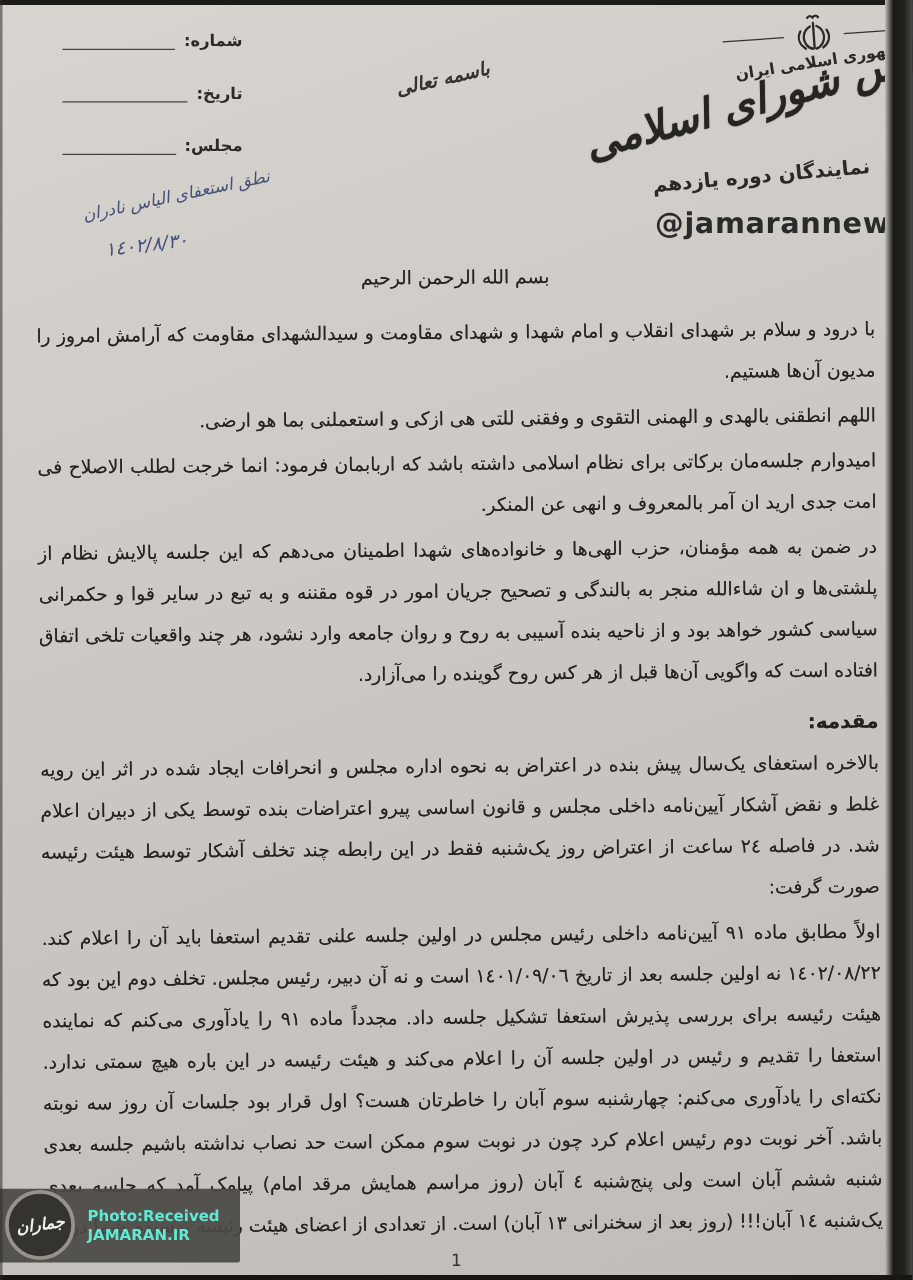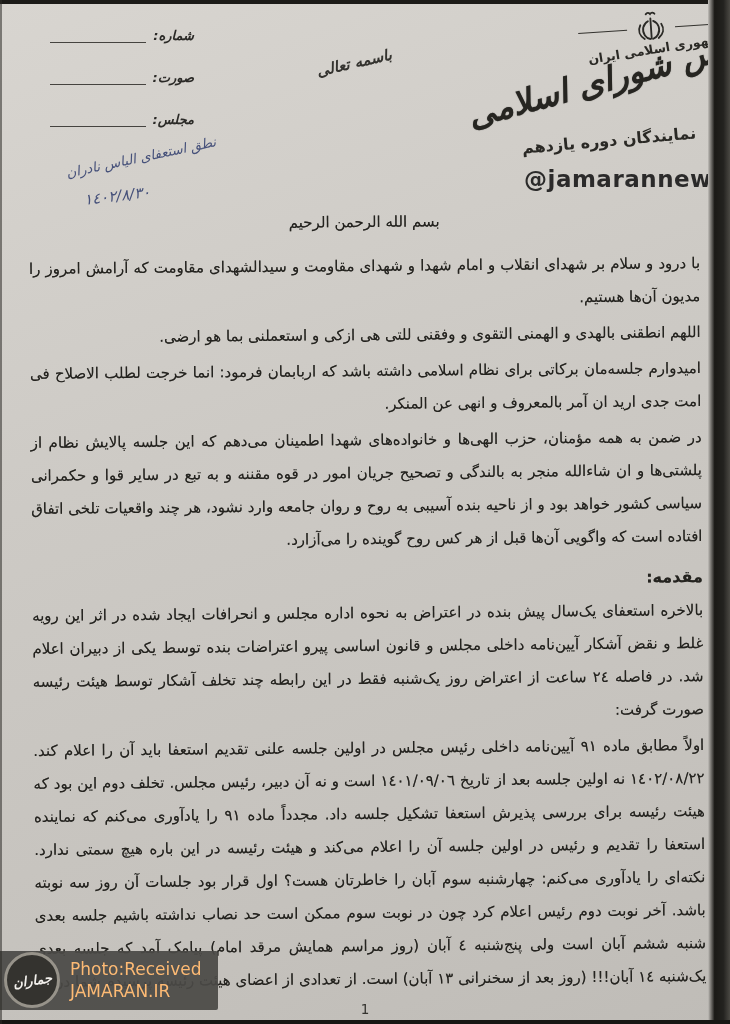--- a/index.html
+++ b/index.html
@@ -10,21 +10,21 @@
   }
   
   .edge-top{position:absolute;top:0;left:0;right:0;height:4px;background:#1c1b18;}
   .edge-bottom{position:absolute;bottom:0;left:0;right:0;height:4px;background:#171613;}
   .edge-right{position:absolute;top:0;right:0;bottom:0;width:22px;
     background:linear-gradient(to right,#c2bfba 0%,#1a1916 30%,#23221f 70%,#4a4843 100%);}
   .edge-left{position:absolute;top:0;left:0;bottom:0;width:2px;background:rgba(45,44,40,0.55);}
 
   
   .fields{position:absolute;top:26px;left:48px;width:146px;direction:rtl;}
-  .field-row{display:flex;align-items:flex-end;margin-bottom:25px;height:17px;font-style:italic;}
+  .field-row{display:flex;margin-bottom:25px;height:17px;}
   .field-label{font-size:13px;font-weight:600;color:#2b2a27;white-space:nowrap;}
   .field-line{flex:1;border-bottom:1.3px solid #45433f;margin-left:2px;margin-right:7px;height:13px;}
 
   
   .emblem-row{position:absolute;top:10px;left:578px;width:146px;display:flex;align-items:center;transform:rotate(-4deg);}
   .emblem-rule{flex:1;border-top:1.6px solid #33322e;}
   .emblem-svg{margin:0 3px;}
   .lh-country{position:absolute;top:41px;left:586px;width:142px;transform:rotate(-9deg);
     font-size:12.5px;font-weight:600;letter-spacing:1px;text-align:center;color:#2a2925;white-space:nowrap;}
   .lh-title{position:absolute;top:62px;left:464px;width:270px;transform:rotate(-15deg);
@@ -53,34 +53,34 @@
 
   .page-num{position:absolute;bottom:7px;left:0;right:0;text-align:center;font-size:13.5px;color:#34332f;}
 
   
   .badge{position:absolute;left:0;top:951px;height:59px;display:flex;flex-direction:column;justify-content:center;
     background:rgba(74,73,70,0.93);padding:0 16px 0 70px;border-radius:0 2px 2px 0;}
   .badge-circle{position:absolute;left:4px;top:1px;width:56px;height:56px;border-radius:50%;
     background:#34332f;border:3px solid #97938a;box-sizing:border-box;
     display:flex;align-items:center;justify-content:center;}
   .badge-circle span{color:#f2f0ec;font-size:13px;font-style:italic;font-weight:bold;transform:rotate(-8deg);}
-  .badge-text{color:#fdba74;font-weight:normal;font-size:17px;line-height:1.25;}
+  .badge-text{color:#5eead4;font-weight:bold;font-size:12px;line-height:1.25;}
 </style>
 </head>
 <body>
 
 <div class="page">
 
   <div class="fields">
     <div class="field-row">
       <span class="field-label">شماره:</span>
       <span class="field-line"></span>
     </div>
     <div class="field-row">
-      <span class="field-label">صورت:</span>
+      <span class="field-label">تاریخ:</span>
       <span class="field-line"></span>
     </div>
     <div class="field-row">
       <span class="field-label">مجلس:</span>
       <span class="field-line"></span>
     </div>
   </div>
 
   <div class="emblem-row">
     <span class="emblem-rule"></span>

